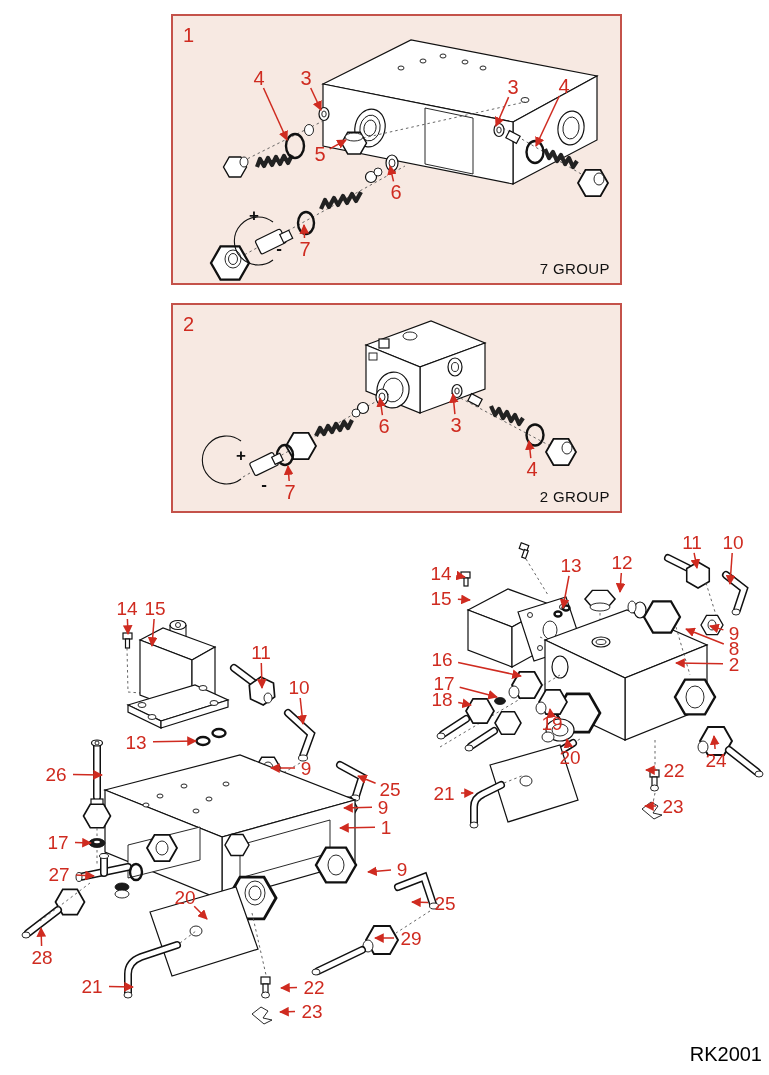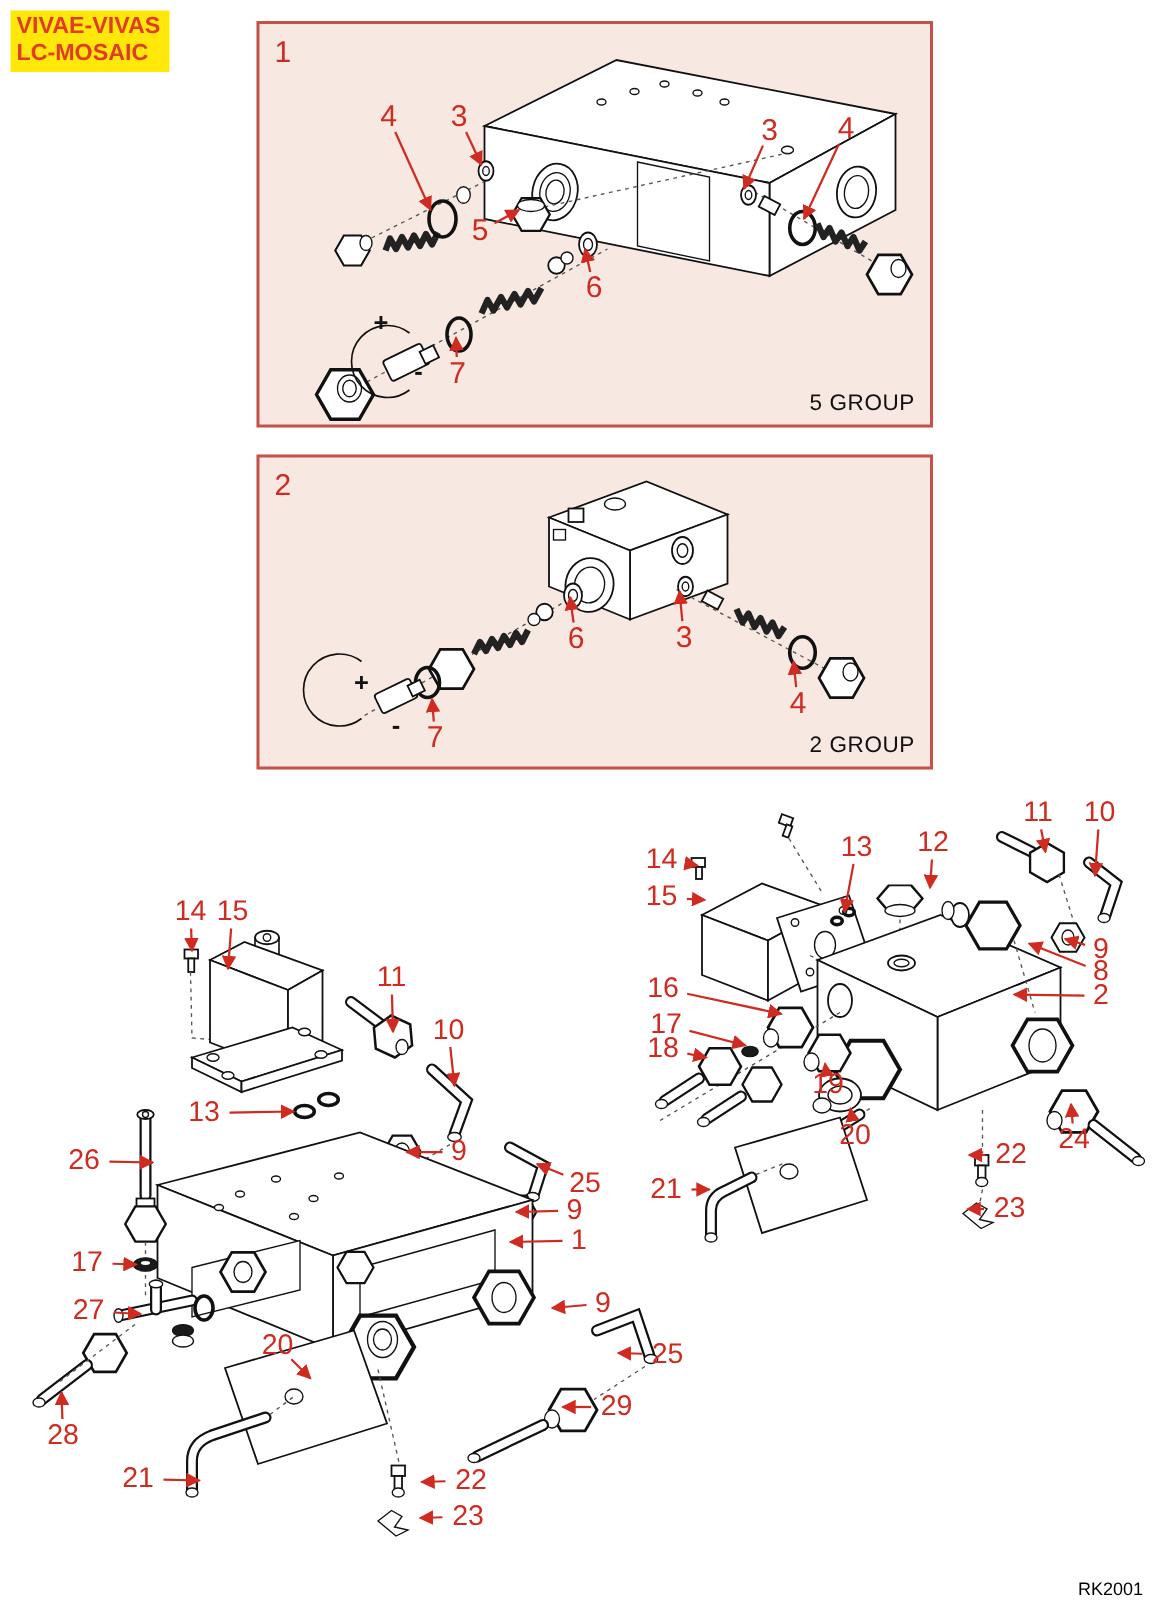--- a/index.html
+++ b/index.html
@@ -12,21 +12,21 @@
   .panel{position:absolute;left:171px;width:451px;background:#f7e9e2;
          border:2px solid #c4524a;box-sizing:border-box;}
   .panel-1{top:14px;height:271px;}
   .panel-2{top:303px;height:210px;}
   .panel-num{position:absolute;left:10px;top:8px;color:#cf2b20;font-size:20px;}
   .panel-caption{position:absolute;right:10px;bottom:6px;color:#111;font-size:15px;
                  letter-spacing:.4px;}
   .art{position:absolute;left:0;top:0;}
   .bottom-art{position:absolute;left:0;top:515px;}
   #callout-layer{position:absolute;left:0;top:0;pointer-events:none;}
-  .doc-code{position:absolute;right:7px;bottom:9px;color:#000;font-size:12px;}
+  .doc-code{position:absolute;right:7px;bottom:9px;color:#000;font-size:20px;}
   
   .ln{fill:#fff;stroke:#111;stroke-width:1.2;}
   .lnt{fill:#fff;stroke:#111;stroke-width:.9;}
   .ring{fill:none;stroke:#111;stroke-width:2.4;}
   .thin{fill:none;stroke:#111;stroke-width:1.1;}
   .dash{fill:none;stroke:#555;stroke-width:.9;stroke-dasharray:2.5 3;}
   .spring{fill:none;stroke:#222;stroke-width:4.2;stroke-linejoin:round;}
   .tube{fill:none;stroke:#111;stroke-width:8;stroke-linecap:round;}
   .tubein{fill:none;stroke:#fff;stroke-width:5;stroke-linecap:round;}
   .dark{fill:#1a1a1a;stroke:#111;stroke-width:.8;}
@@ -34,24 +34,20 @@
   .co{fill:#cf2b20;text-anchor:middle;dominant-baseline:central;
       font-family:"Liberation Sans",sans-serif;}
   .mark{fill:#111;text-anchor:middle;dominant-baseline:central;font-weight:bold;
         font-family:"Liberation Sans",sans-serif;font-size:17px;}
 </style>
 </head>
 <body>
 
 <div class="page">
 
-  <div class="badge">
-    <div>VIVAE-VIVAS</div>
-    <div>LC-MOSAIC</div>
-  </div>
 
   <div class="panel panel-1">
     <svg class="art" width="447" height="267" viewBox="0 0 447 267">
       <defs>
         <polygon id="hex" points="-10,0 -5,-8.7 5,-8.7 10,0 5,8.7 -5,8.7"></polygon>
       </defs>
 
       <g>
         <polygon class="ln" points="150,68 238,24 424,60 340,106"></polygon>
         <polygon class="ln" points="424,60 424,124 340,168 340,106"></polygon>
@@ -108,21 +104,21 @@
         <ellipse class="ln" cx="326" cy="114" rx="5" ry="6.5"></ellipse>
         <ellipse class="lnt" cx="326" cy="114" rx="2.2" ry="3"></ellipse>
         <rect class="ln" x="334" y="117" width="12" height="8" transform="rotate(28 340 121)"></rect>
         <ellipse class="ring" cx="362" cy="136" rx="8.5" ry="11"></ellipse>
         <path class="spring" d="M372,133 l4,9 l4,-6 l4,9 l4,-6 l4,9 l4,-6 l4,9 l4,-6"></path>
         <use href="#hex" class="ln" transform="translate(420,167) scale(1.5)"></use>
         <ellipse class="lnt" cx="426" cy="163" rx="5" ry="6"></ellipse>
       </g>
     </svg>
     <span class="panel-num">1</span>
-    <span class="panel-caption">5 GROUP</span>
+    <span class="panel-caption">7 GROUP</span>
   </div>
 
   <div class="panel panel-2">
     <svg class="art" width="447" height="206" viewBox="0 0 447 206">
 
       <g>
         <polygon class="ln" points="193,40 258,16 312,38 247,62"></polygon>
         <polygon class="ln" points="312,38 312,84 247,108 247,62"></polygon>
         <polygon class="ln" points="193,40 247,62 247,108 193,86"></polygon>
         <ellipse class="lnt" cx="237" cy="31" rx="7" ry="4"></ellipse>

